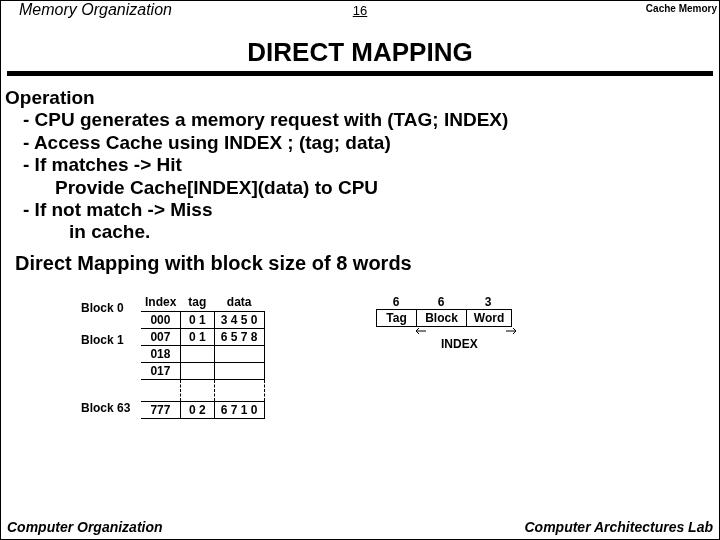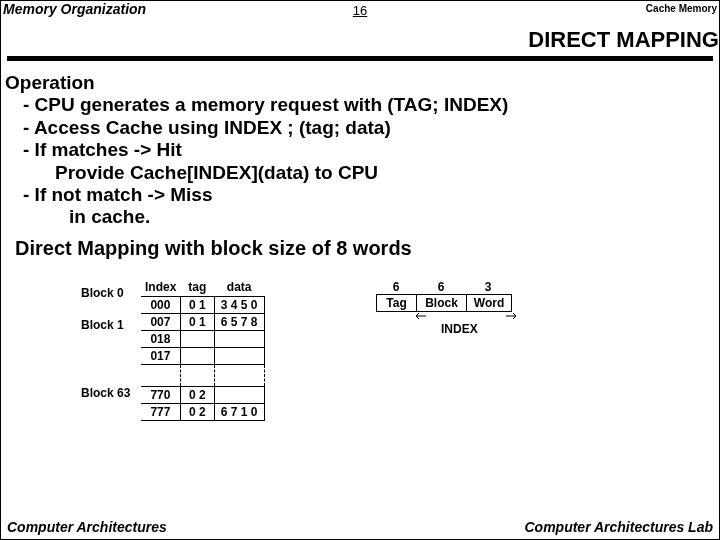--- a/index.html
+++ b/index.html
@@ -1,22 +1,22 @@
 <!DOCTYPE html>
 <html><head>
 <meta charset="utf-8">
 <style>
   * { box-sizing: border-box; margin: 0; padding: 0; }
   body { width: 720px; height: 540px; font-family: Arial, Helvetica, sans-serif; background: #fff; position: relative; overflow: hidden; }
   .slide { width: 720px; height: 540px; border: 1px solid #000; position: relative; padding: 0; }
   .header { position: relative; width: 100%; height: 18px; }
-  .hdr-left { position: absolute; left: 2px; top: 0; font-weight: bold; font-style: italic; font-size: 14px; }
+  .hdr-left { position: absolute; left: 18px; top: 0; font-weight: normal; font-style: italic; font-size: 16px; }
   .hdr-mid { position: absolute; left: 50%; top: 2px; transform: translateX(-50%); font-size: 13px; text-decoration: underline; }
   .hdr-right { position: absolute; right: 2px; top: 2px; font-weight: bold; font-size: 10px; }
-  .title { text-align: right; font-size: 22px; font-weight: bold; margin-top: 8px; }
+  .title { text-align: center; font-size: 26px; font-weight: bold; margin-top: 18px; }
   .rule { height: 5px; background: #000; margin: 3px 6px 0 6px; }
   .body { padding: 2px 4px 0 4px; font-size: 19px; font-weight: bold; line-height: 1.18; margin-top: 9px; }
   .in1 { padding-left: 18px; }
   .in2 { padding-left: 50px; }
   .in3 { padding-left: 64px; }
   .sect { font-size: 20px; font-weight: bold; margin: 8px 0 6px 14px; }
   .diagram { position: relative; margin-left: 80px; height: 160px; font-size: 12px; font-weight: bold; }
   .tbl { position: absolute; left: 60px; top: 14px; border-collapse: collapse; font-size: 12px; font-weight: bold; }
   .tbl th { border: none; padding: 0 4px 2px 4px; font-weight: bold; text-align: center; }
   .tbl td { border: 1px solid #000; padding: 1px 6px; text-align: center; font-size: 12px; min-width: 34px; height: 14px; }
@@ -93,25 +93,20 @@
         <td class="idx">017</td>
         <td></td>
         <td></td>
       </tr>
       <tr class="dashed">
         <td class="idx" style="border-left:none;border-right:1px dashed #000"></td>
             <td></td>
             <td></td>
       </tr>
       <tr>
-        <td class="idx">770</td>
-        <td>0 2</td>
-        <td></td>
-      </tr>
-      <tr>
         <td class="idx">777</td>
         <td>0 2</td>
         <td>6 7 1 0</td>
       </tr>
     </tbody>
       </table>
 
     <div class="fields">
       <div class="nums">
         <div style="width:40px">6</div>
@@ -129,16 +124,16 @@
         <polyline points="5,1 2,4 5,7" fill="none" stroke="#000" stroke-width="1"></polyline>
       </svg>
     <svg class="arrowR" viewBox="0 0 12 8">
         <line x1="0" y1="4" x2="10" y2="4" stroke="#000" stroke-width="1"></line>
         <polyline points="7,1 10,4 7,7" fill="none" stroke="#000" stroke-width="1"></polyline>
       </svg>
     <div class="index-lbl">INDEX</div>
   </div>
 
   <div class="footer">
-    <div class="ftr-left">Computer Architectures</div>
+    <div class="ftr-left">Computer Organization</div>
     <div class="ftr-right">Computer Architectures Lab</div>
   </div>
 </div>
 
 </body></html>

